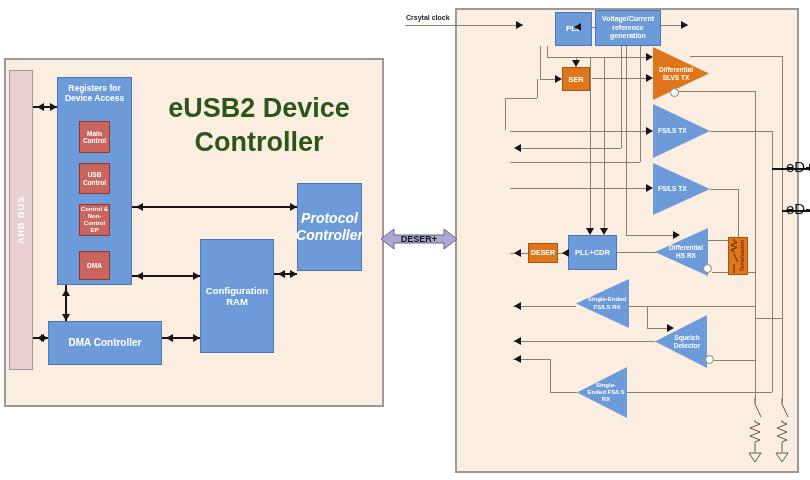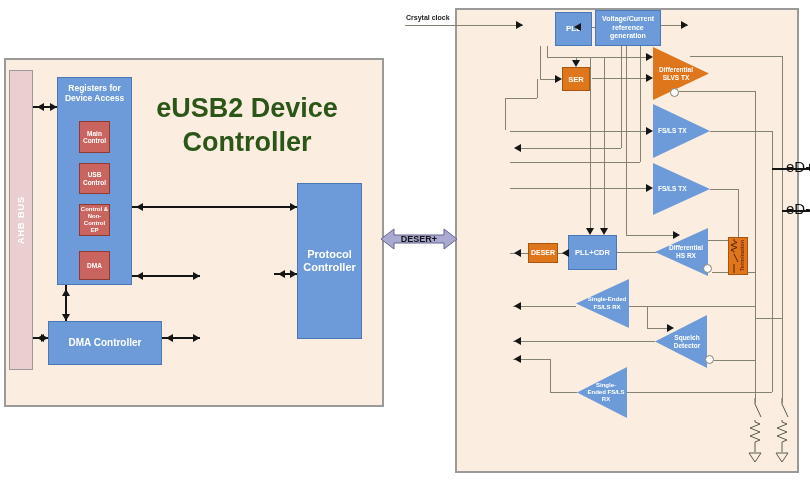--- a/index.html
+++ b/index.html
@@ -46,24 +46,27 @@
   <div class="redblk" style="left:79px;top:163px;width:31px;height:31px;font-size:6.5px;">
     <span>USB Control</span>
   </div>
   <div class="redblk" style="left:79px;top:204px;width:31px;height:32px;font-size:6px;">
     <span>Control &amp; Non-Control EP</span>
   </div>
   <div class="redblk" style="left:79px;top:251px;width:31px;height:29px;font-size:6.5px;">
     <span>DMA</span>
   </div>
 
-  <div class="title" style="left:136px;top:92px;width:222px;font-size:27px;text-align:center;">eUSB2 Device Controller</div>
-
-  <div class="blk" style="left:297px;top:183px;width:65px;height:156px;font-size:11px;">
+  <div class="title" style="left:148px;top:92px;width:222px;font-size:27px;text-align:center;">eUSB2 Device Controller</div>
+
+  <div class="blk" style="left:297px;top:183px;width:65px;height:88px;font-size:14px;font-style:italic;">
     <span>Protocol Controller</span>
+  </div>
+  <div class="blk" style="left:200px;top:239px;width:74px;height:114px;font-size:9.5px;">
+    <span>Configuration RAM</span>
   </div>
   <div class="blk" style="left:48px;top:321px;width:114px;height:44px;font-size:10px;">
     <span>DMA Controller</span>
   </div>
 
   <div style="position:absolute;left:380px;top:226px;z-index:4;">
     <svg width="78" height="26">
       <polygon points="1,13 14,3 14,9 64,9 64,3 77,13 64,23 64,17 14,17 14,23" fill="#a9a9d2" stroke="#65658e" stroke-width="1"></polygon>
     </svg>
     <span style="position:absolute;left:0;top:8px;width:78px;text-align:center;font-size:9px;font-weight:bold;color:#111;">DESER+</span>

